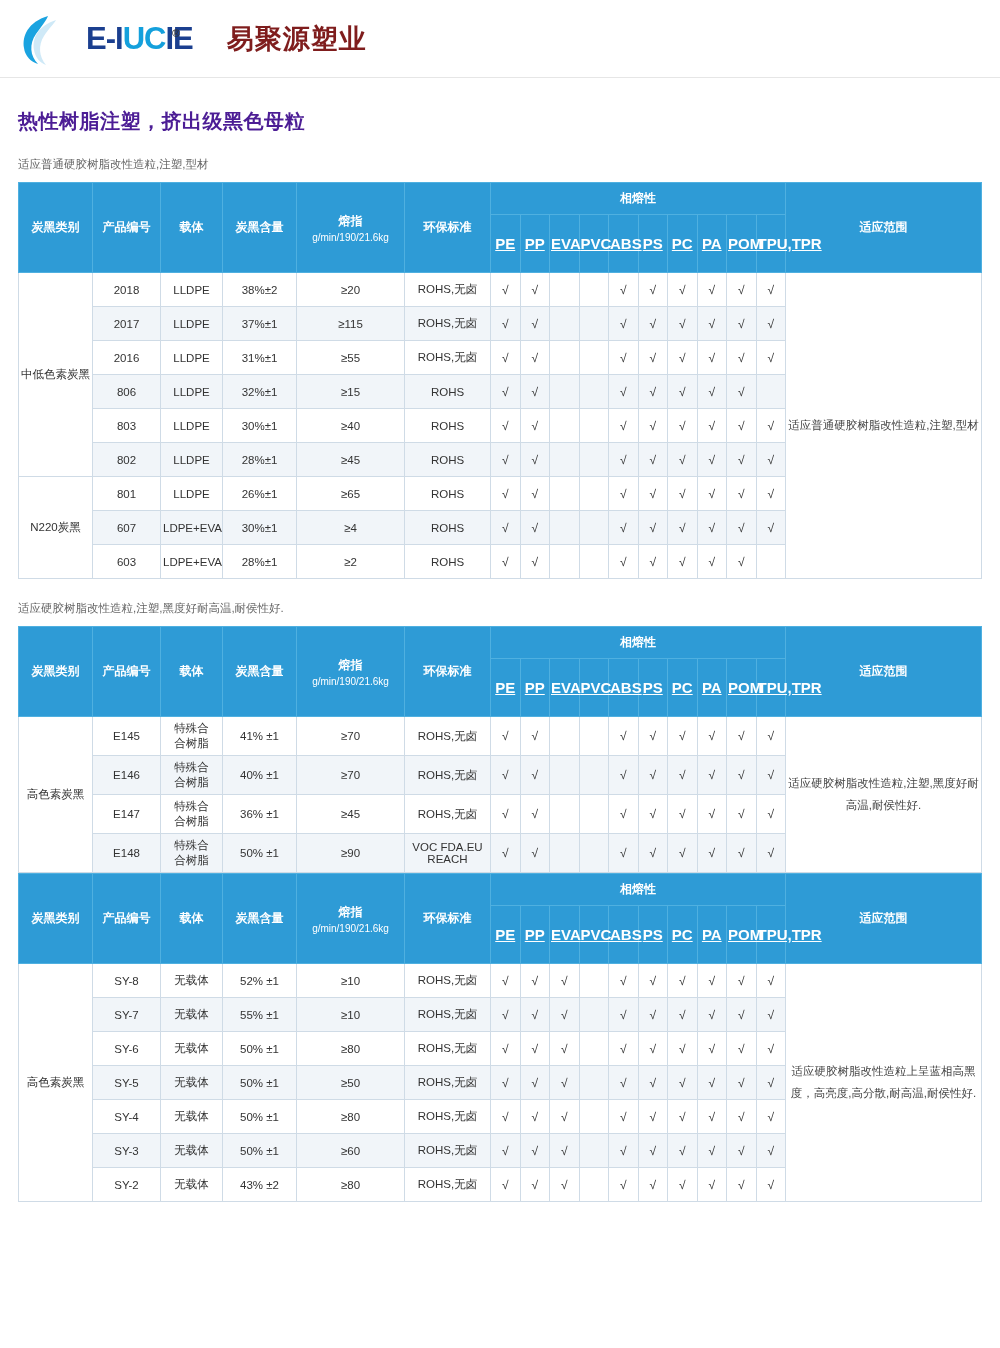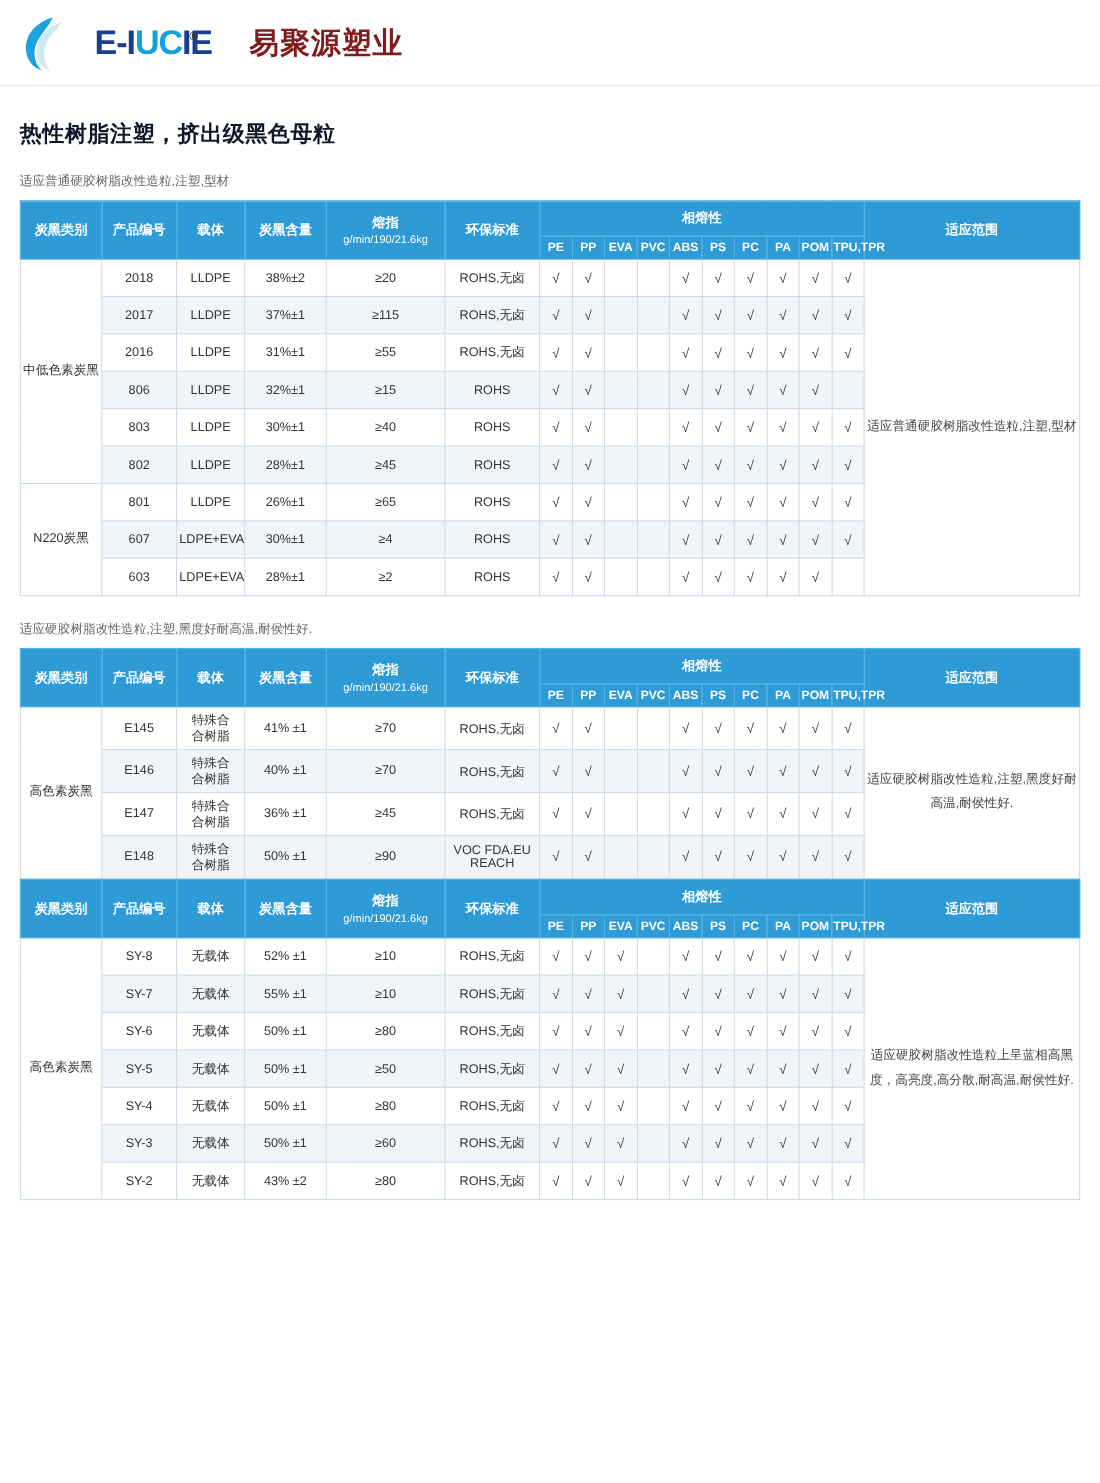--- a/index.html
+++ b/index.html
@@ -51,21 +51,21 @@
     left: 86px;
     font-size: 11px;
     color: #333;
   }
 
   
   .section { padding: 0 18px; }
   h2.sec-title {
     font-size: 20px;
     font-weight: bold;
-    color: #0f172a;
+    color: #4c1d95;
     margin: 30px 0 0 0;
     letter-spacing: 0.5px;
   }
   .sec-sub {
     font-size: 11.5px;
     color: #666;
     margin: 22px 0 10px 0;
   }
 
   
@@ -84,23 +84,24 @@
   }
   table.spec thead th {
     background: #2e9bd6;
     color: #ffffff;
     border: 1px solid #4fb0e0;
     font-weight: bold;
     font-size: 12px;
     padding: 7px 2px;
   }
   table.spec thead th.small {
-    font-size: 11px;
+    font-size: 15px;
     font-weight: bold;
-    padding: 4px 1px;
+    padding: 20px 1px;
+    text-decoration: underline;
   }
   table.spec thead th.melt sub,
   .melt-sub {
     display: block;
     font-size: 10px;
     font-weight: normal;
     margin-top: 2px;
   }
   tbody tr td { height: 34px; background: #ffffff; }
   tbody tr.alt td { background: #f1f5f9; }

